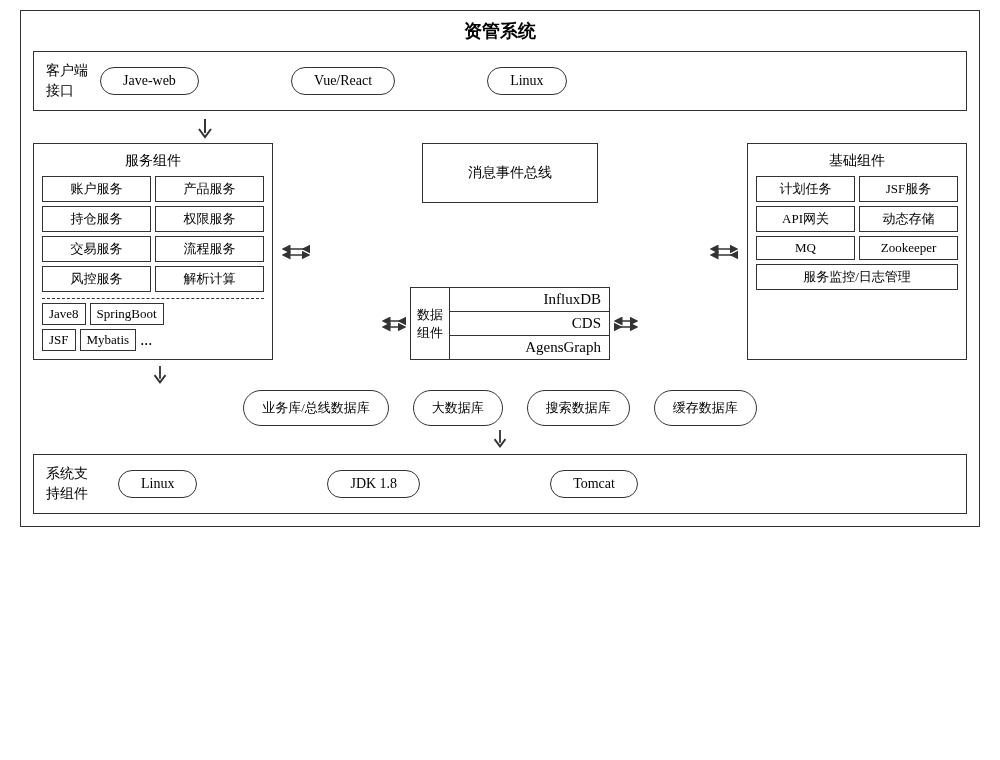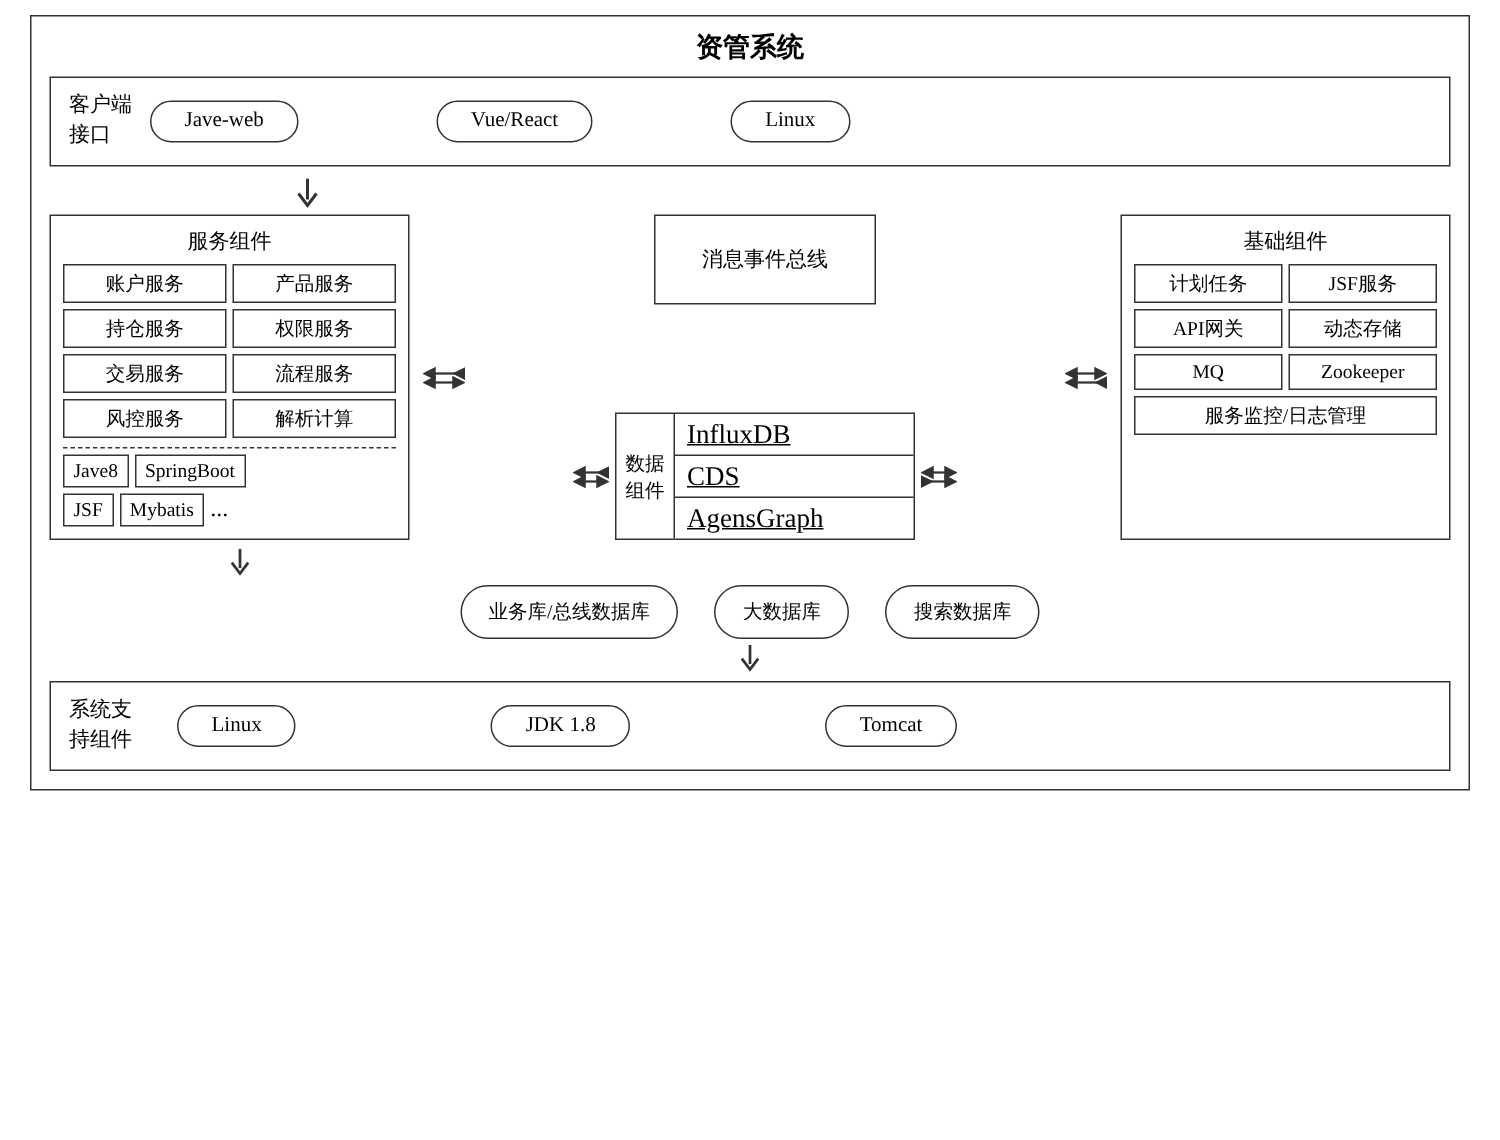--- a/index.html
+++ b/index.html
@@ -132,21 +132,21 @@
       align-items: center;
       justify-content: space-between;
       gap: 4px;
     }
 
     .msg-bus-box {
       border: 1.5px solid #333;
       padding: 10px 16px;
       text-align: center;
       font-size: 14px;
-      width: 148px;
+      width: 176px;
       display: flex;
       align-items: center;
       justify-content: center;
       min-height: 60px;
     }
 
     .data-section {
       display: flex;
       align-items: stretch;
       gap: 0;
@@ -167,23 +167,22 @@
 
     .data-items {
       display: flex;
       flex-direction: column;
       flex: 1;
     }
 
     .data-item {
       border-bottom: 1.5px solid #333;
       padding: 3px 8px;
-      font-size: 18px;
-      text-align: left;
-      text-decoration: underline;
+      font-size: 15px;
+      text-align: right;
     }
 
     .data-item:last-child {
       border-bottom: none;
     }
 
     
     .basic-box {
       border: 1.5px solid #333;
       padding: 8px;
@@ -379,20 +378,21 @@
     <svg width="24" height="20" viewBox="0 0 24 22">
       <line x1="12" y1="0" x2="12" y2="14" stroke="#333" stroke-width="2"></line>
       <polyline points="6,10 12,18 18,10" fill="none" stroke="#333" stroke-width="2"></polyline>
     </svg>
   </div>
 
   <div class="row-db">
     <div class="db-ellipse">业务库/总线数据库</div>
     <div class="db-ellipse">大数据库</div>
     <div class="db-ellipse">搜索数据库</div>
+    <div class="db-ellipse">缓存数据库</div>
   </div>
 
   <div style="display:flex;justify-content:center;margin:2px 0;">
     <svg width="24" height="20" viewBox="0 0 24 22">
       <line x1="12" y1="0" x2="12" y2="14" stroke="#333" stroke-width="2"></line>
       <polyline points="6,10 12,18 18,10" fill="none" stroke="#333" stroke-width="2"></polyline>
     </svg>
   </div>
 
   <div class="row-system">

